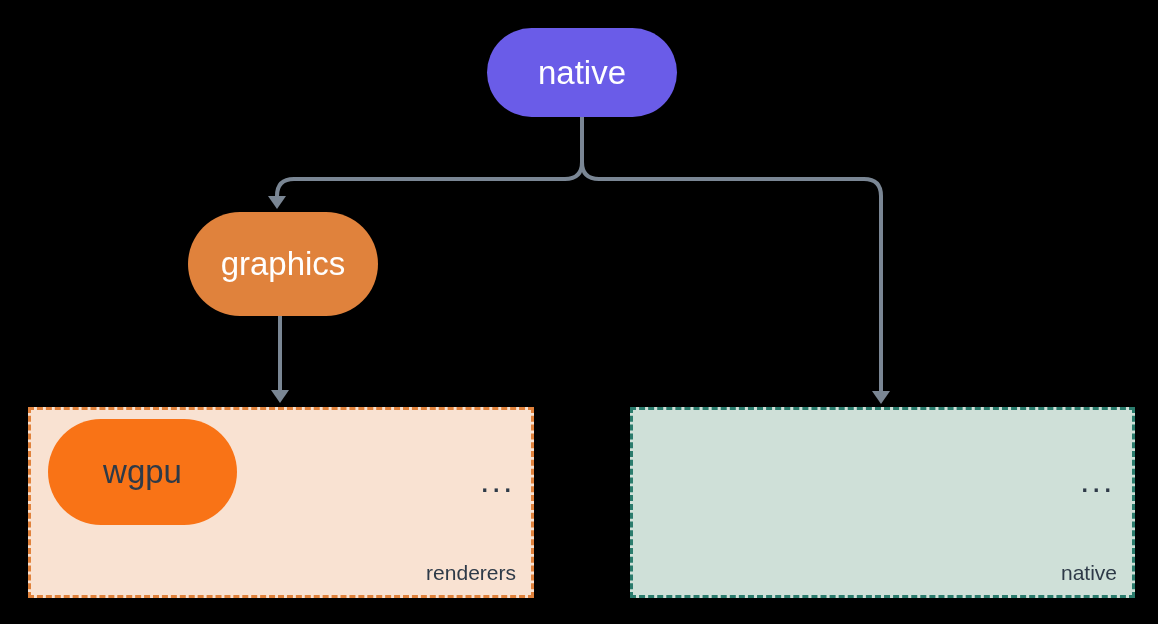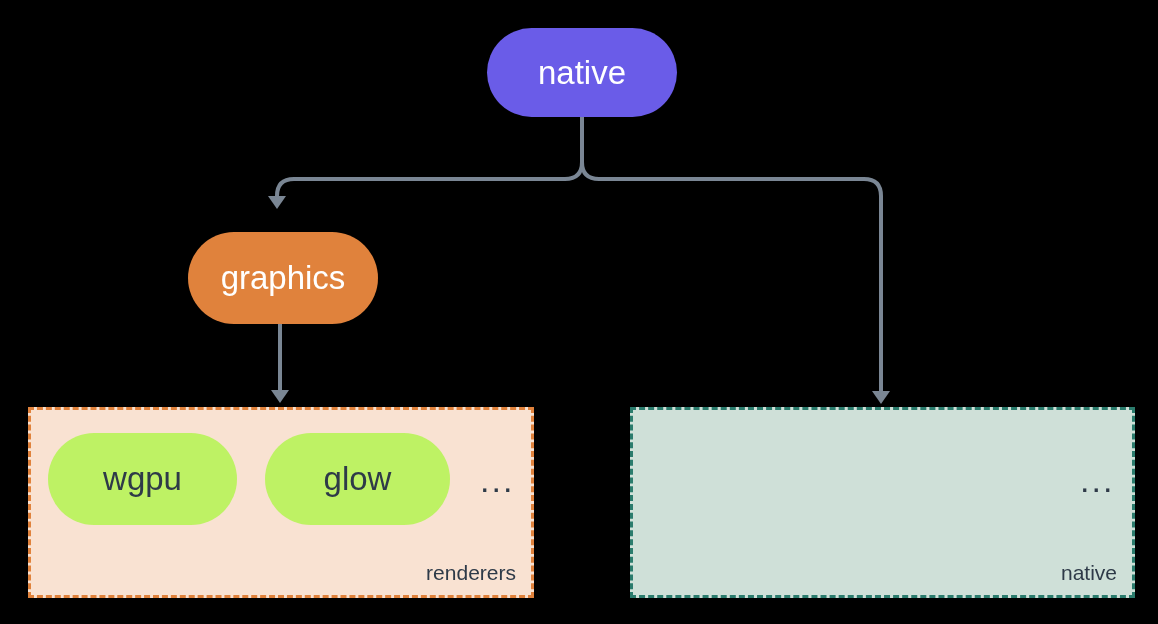--- a/index.html
+++ b/index.html
@@ -24,21 +24,21 @@
     font-size: 33px;
     box-sizing: border-box;
   }
   .pill.purple {
     left: 487px; top: 28px; width: 190px; height: 89px;
     background: #6a5ce8;
     color: #ffffff;
     text-align: center;
   }
   .pill.orange {
-    left: 188px; top: 232px; width: 190px; height: 92px;
+    left: 188px; top: 212px; width: 190px; height: 104px;
     background: #e0823c;
     color: #ffffff;
   }
   .group {
     position: absolute;
     top: 407px;
     height: 191px;
     box-sizing: border-box;
     border: 3px dashed;
   }
@@ -46,24 +46,24 @@
     left: 28px; width: 506px;
     background: #f9e2d2;
     border-color: #e0823c;
   }
   .group.shells {
     left: 630px; width: 505px;
     background: #cfe0d8;
     border-color: #2b7c6d;
   }
   .group .pill.white {
-    background: #bef264;
+    background: #f97316;
     color: #2e3a48;
-    height: 92px;
-    top: 23px;
+    height: 106px;
+    top: 9px;
   }
   .group.renderers .pill.n1 { left: 17px;  width: 189px; }
   .group.renderers .pill.n2 { left: 234px; width: 185px; }
   .group.shells    .pill.n1 { left: 20px;  width: 190px; }
   .group.shells    .pill.n2 { left: 233px; width: 190px; }
   .ellipsis {
     position: absolute;
     top: 23px;
     height: 95px;
     display: flex;
@@ -109,21 +109,20 @@
     <path d="M 280 314 L 280 391"></path>
     <polygon points="271,390 289,390 280,403"></polygon>
   </svg>
 
   <div class="pill purple">native</div>
 
   <div class="pill orange">graphics</div>
 
   <div class="group renderers">
     <div class="pill white n1">wgpu</div>
-    <div class="pill white n2">glow</div>
     <div class="ellipsis">...</div>
     <div class="group-label">renderers</div>
   </div>
 
   <div class="group shells">
     <div class="ellipsis">...</div>
     <div class="group-label">native</div>
   </div>
 
 </div>

